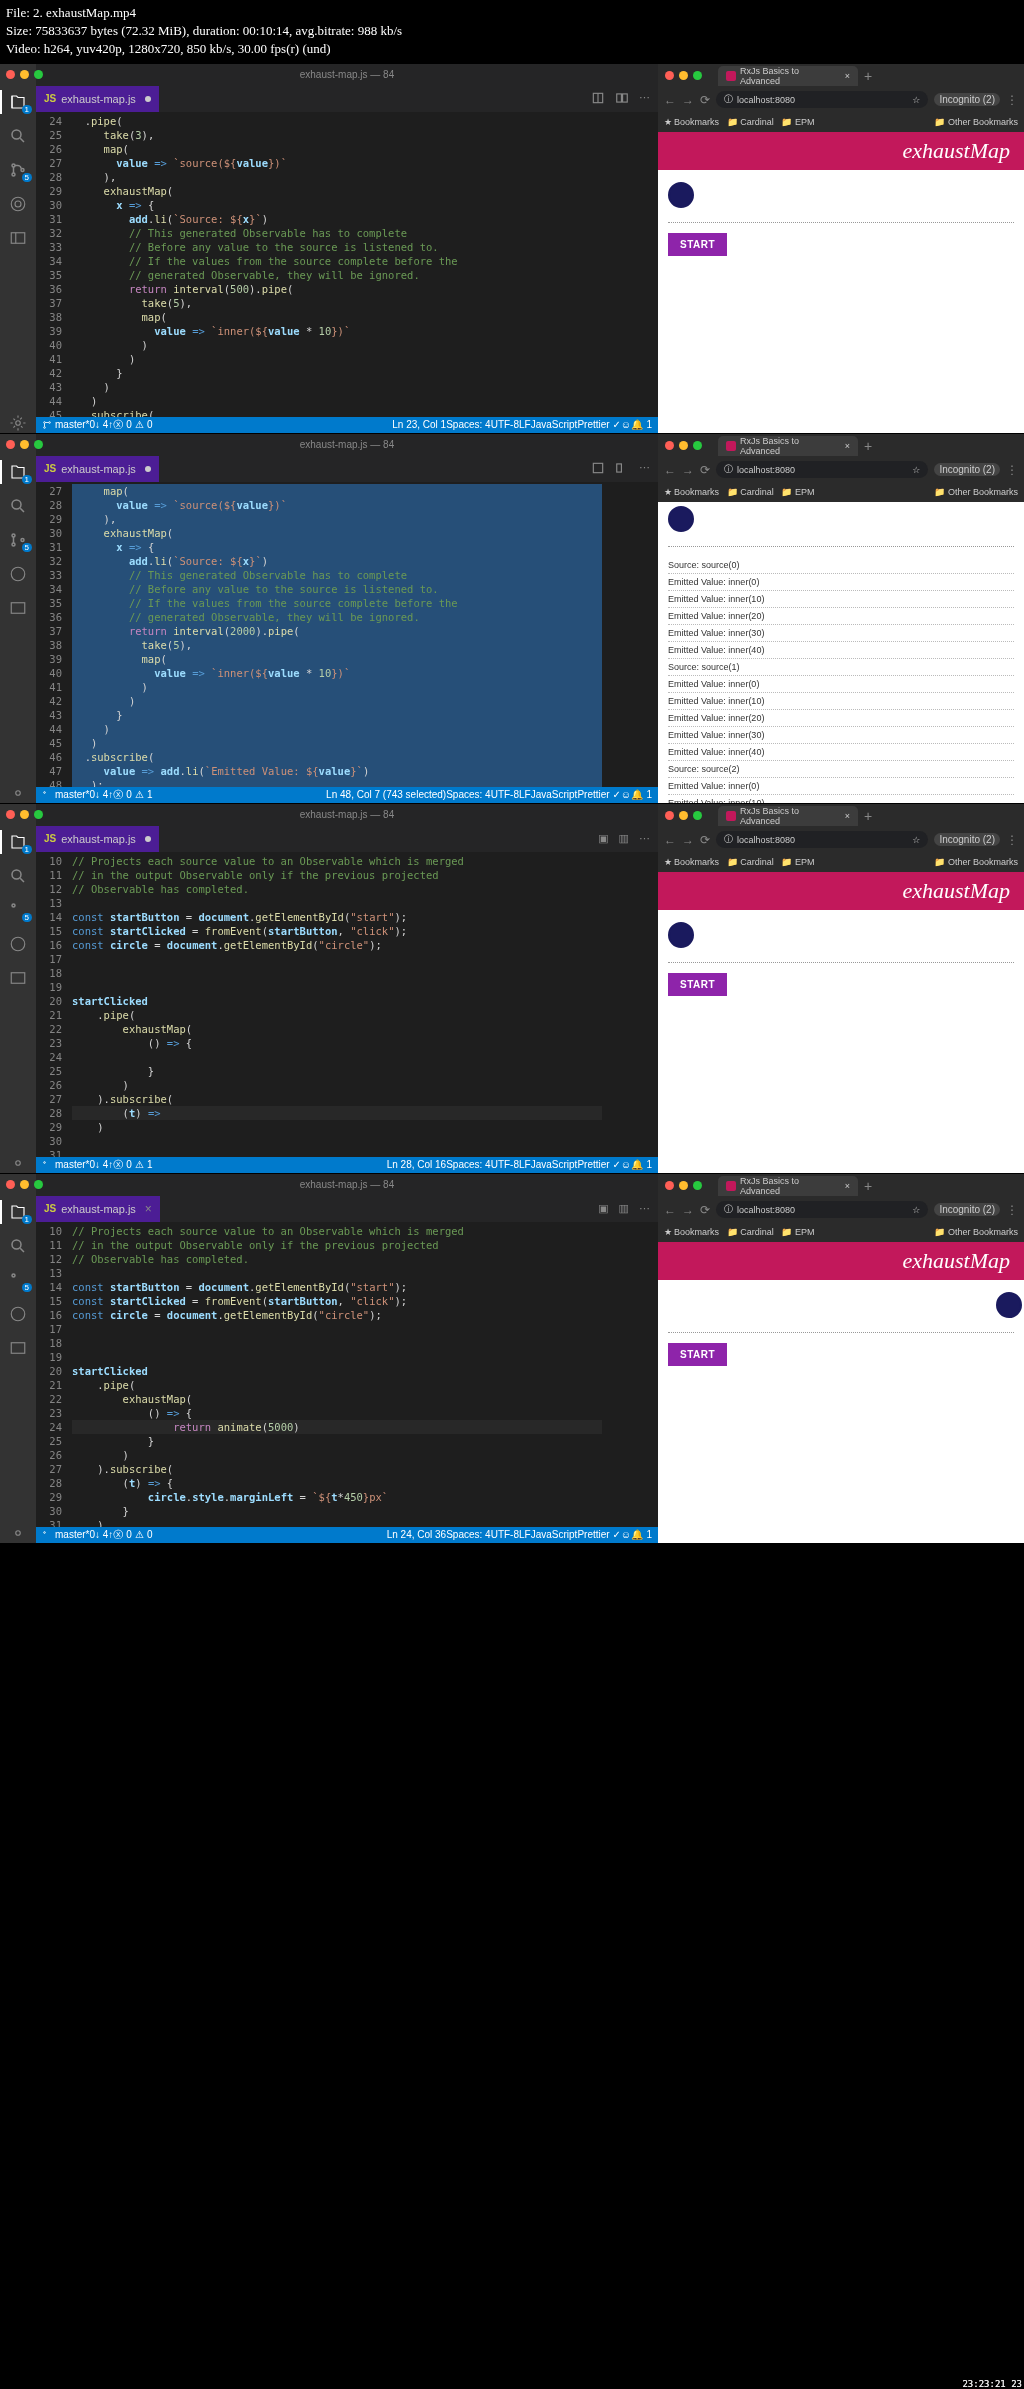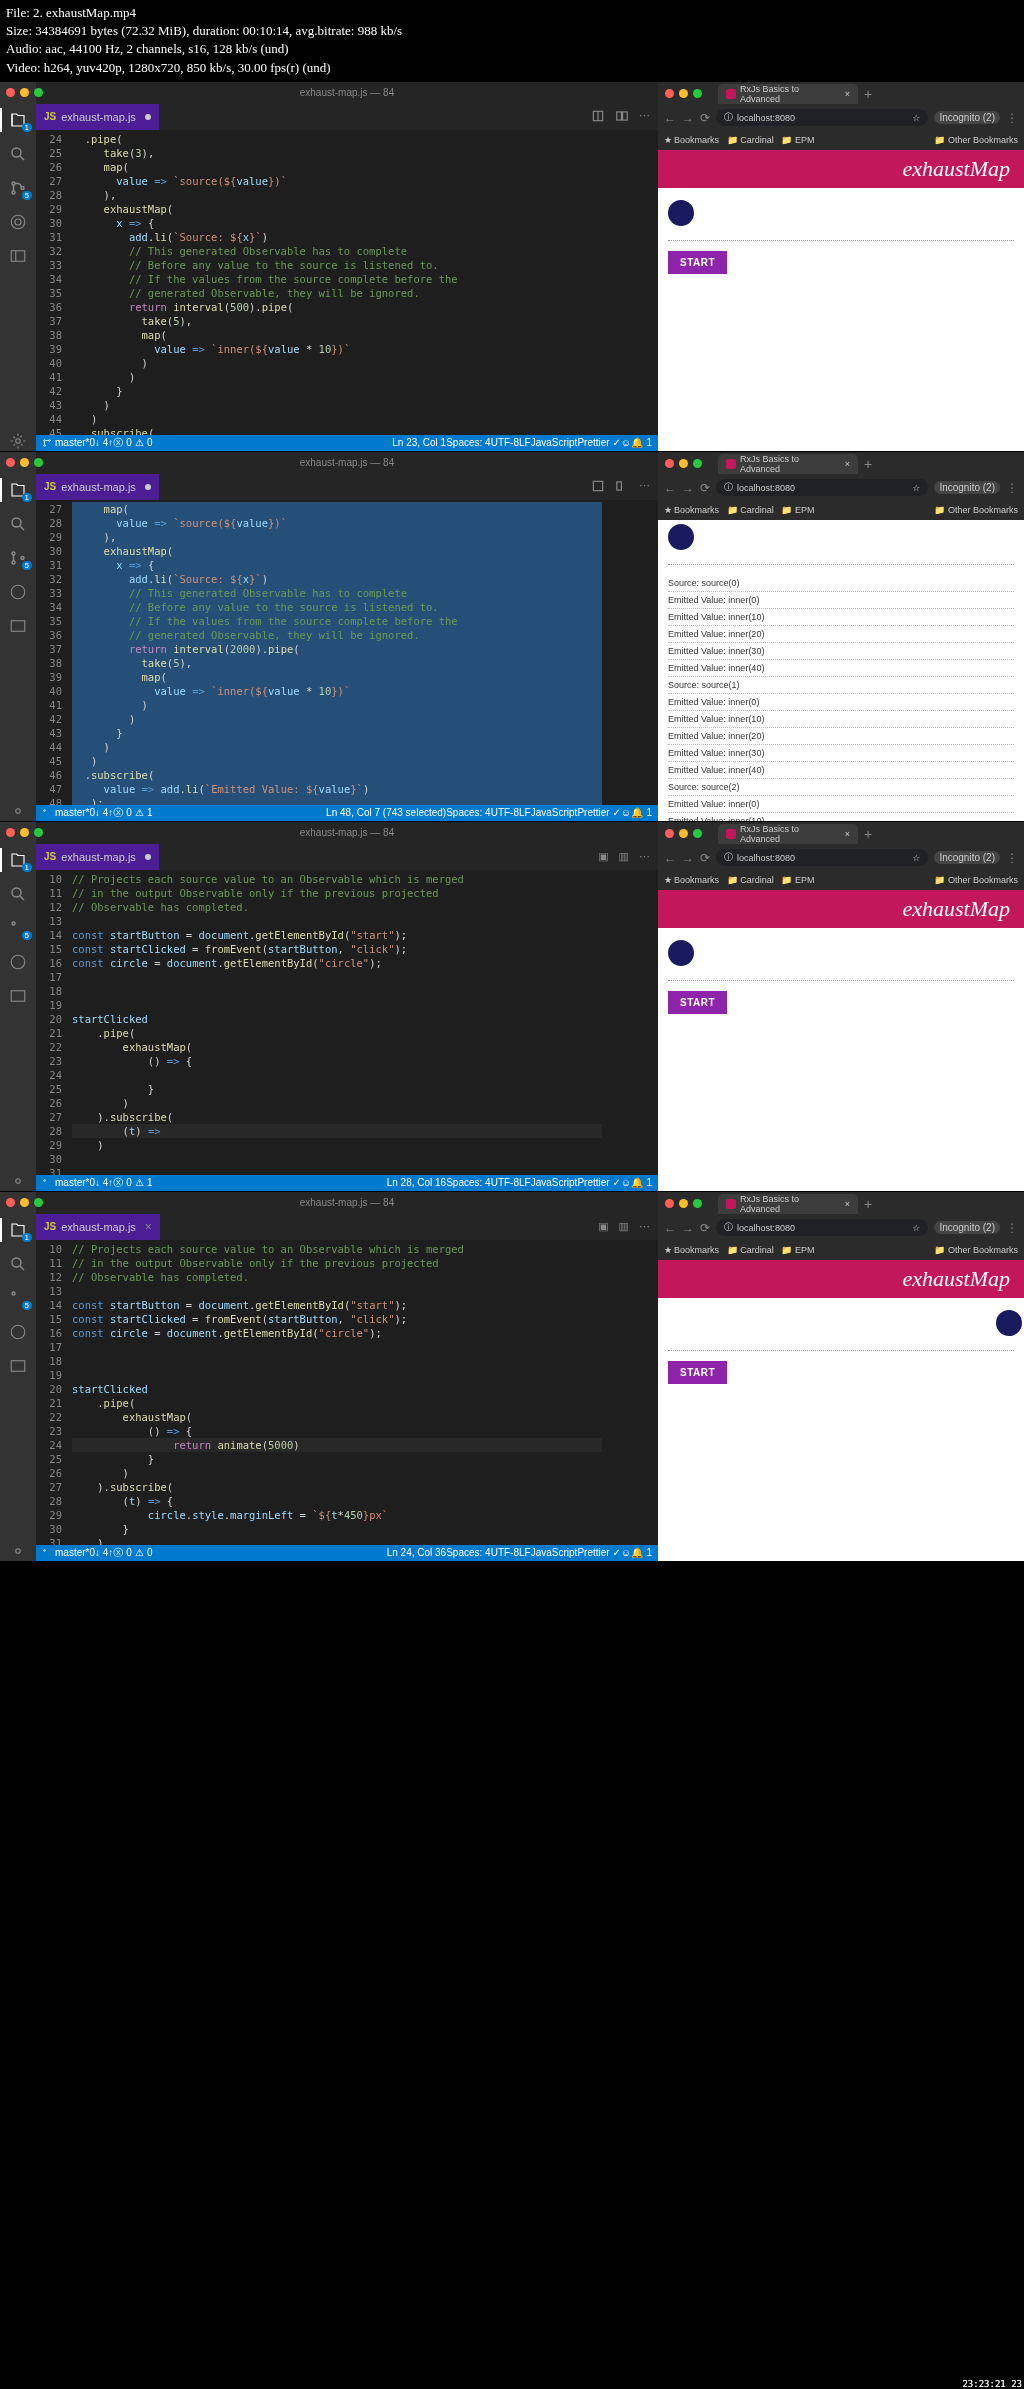--- a/index.html
+++ b/index.html
@@ -30,21 +30,21 @@
   .tab-actions svg { width:14px; height:14px;}
   .code-area { flex: 1; background: #1e1e1e; display: flex; overflow: hidden; position: relative; }
   .gutter { width: 36px; text-align: right; padding-right: 10px; color: #858585; font-family: Menlo, Consolas, monospace; font-size: 10.5px; line-height: 14px; padding-top: 2px; }
   .code { flex: 1; font-family: Menlo, Consolas, monospace; font-size: 10.5px; line-height: 14px; padding-top: 2px; white-space: pre; color: #d4d4d4; position: relative; }
   .code .line { height: 14px; }
   .code .line.sel { background: #264f78; }
   .code .line.hl { background: #282828; }
   .c-k { color: #569cd6; }
   .c-s { color: #ce9178; }
   .c-f { color: #dcdcaa; }
-  .c-v { color: #9cdcfe; }
+  .c-v { color: #9cdcfe; font-weight: bold; }
   .c-cm { color: #6a9955; }
   .c-n { color: #b5cea8; }
   .c-c { color: #c586c0; }
   .intellisense { position: absolute; background: #252526; border: 1px solid #454545; padding: 3px 6px; font-size: 10px; color: #ccc; }
   .intellisense .param { color: #569cd6; text-decoration: underline; }
   .minimap { width: 56px; background: #1e1e1e; opacity: 0.5; }
   .status-bar { height: 16px; background: #007acc; display: flex; align-items: center; color: #fff; font-size: 10px; padding: 0 6px; gap: 0; }
   .status-bar .sb-item { display: flex; align-items: center; gap: 3px; }
   .status-bar .spacer { flex: 1; }
   .status-bar svg { width:10px; height:10px; }
@@ -71,22 +71,21 @@
   .dotted-line { border-top: 1px dotted #999; margin: 6px 0 10px 0; }
   .log-list { font-size: 9px; color: #333; }
   .log-list div { border-bottom: 1px dotted #bbb; padding: 3px 0; }
   .timestamp { position:absolute; bottom:0; right:2px; font-size:9px; color:#fff; opacity:0.5; font-family: monospace; z-index: 5;}
 </style>
 </head>
 <body>
 
 <div class="file-info">
   <div>File: 2. exhaustMap.mp4</div>
-  <div>Size: 34384691 bytes (72.32 MiB), duration: 00:10:14, avg.bitrate: 988 kb/s</div>
-  <div>Audio: aac, 44100 Hz, 2 channels, s16, 128 kb/s (und)</div>
+  <div>Size: 75833637 bytes (72.32 MiB), duration: 00:10:14, avg.bitrate: 988 kb/s</div>
   <div>Video: h264, yuv420p, 1280x720, 850 kb/s, 30.00 fps(r) (und)</div>
 </div>
 
 <div class="panel-row">
   <div class="vscode">
     <div class="traffic">
         <span class="tl-r"></span>
         <span class="tl-y"></span>
         <span class="tl-g"></span>
       </div>

